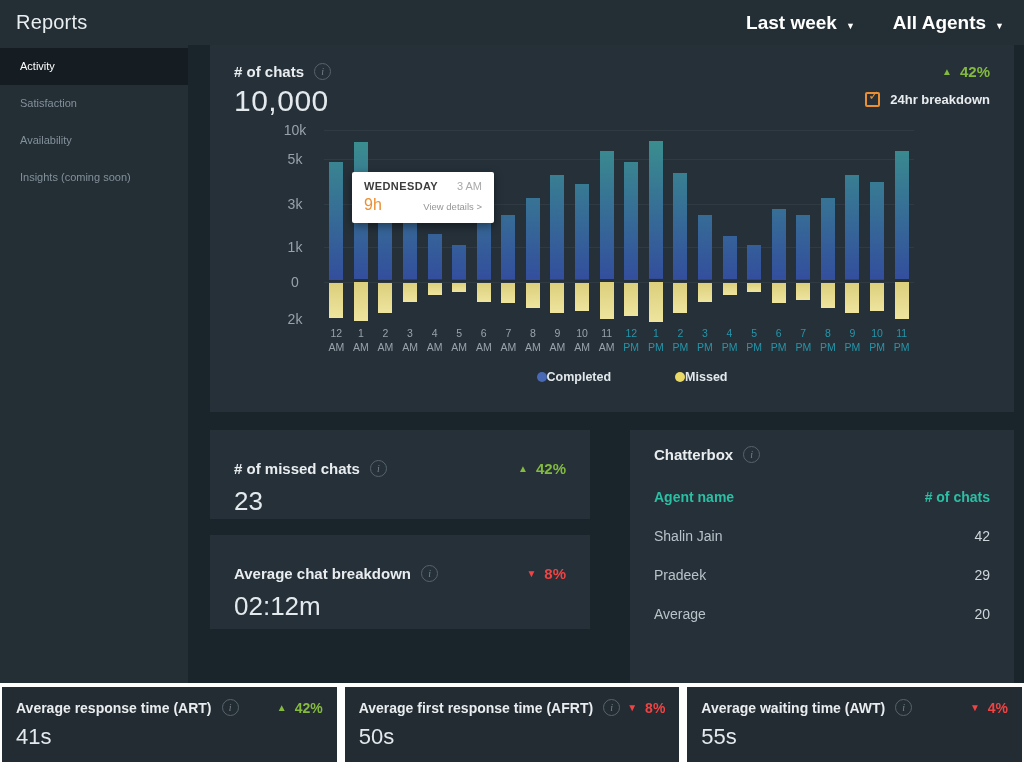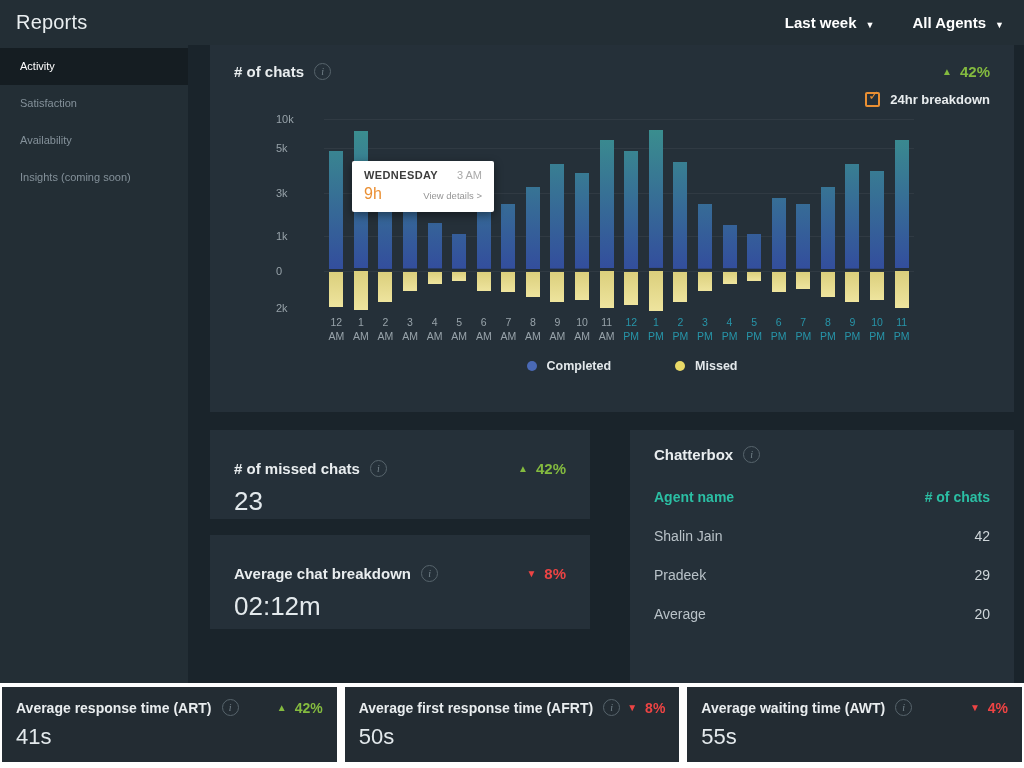--- a/index.html
+++ b/index.html
@@ -8,21 +8,21 @@
   }
   *{margin:0;padding:0}
   body{background:#0d141a;font-family:"Liberation Sans","DejaVu Sans",sans-serif}
   .frame{position:relative;width:1024px;height:768px;background:#1A242B;overflow:hidden;color:#e8edef}
 
   
   .topbar{position:absolute;top:0;left:0;width:1024px;height:45px;background:#232E35;
     display:flex;align-items:center;justify-content:space-between;padding:0 20px 0 16px;box-sizing:border-box}
   .app-title{font-size:20px;font-weight:400;color:#e9eef0;letter-spacing:.2px}
   .filters{display:flex;gap:38px}
-  .dropdown{display:flex;align-items:center;gap:9px;font-size:15px;font-weight:700;color:#fff;cursor:pointer}
+  .dropdown{display:flex;align-items:center;gap:9px;font-size:19px;font-weight:700;color:#fff;cursor:pointer}
   .caret::after{content:"▼";font-size:9px;color:#fff}
 
   
   .sidebar{position:absolute;top:45px;left:0;width:188px;height:638px;background:#232E35}
   .sidebar ul{list-style:none;padding-top:3px}
   .nav-item{height:37px;line-height:37px;padding-left:20px;font-size:11px;color:#84919a;cursor:pointer}
   .nav-item.active{background:#151D22;color:#ffffff}
 
   
   .main{position:absolute;top:45px;left:188px;width:836px;height:638px;background:#1A242B}
@@ -39,42 +39,42 @@
   .head-right{display:flex;flex-direction:column;align-items:flex-end;gap:12px}
   .breakdown{display:flex;align-items:center;gap:10px;font-size:13px;font-weight:700;color:#e9edef;cursor:pointer}
   .cb{position:relative;width:11px;height:11px;border:2px solid var(--orange);border-radius:2px}
   .cb::after{content:"✓";position:absolute;left:1px;top:-6px;color:var(--orange);font-size:13px;font-weight:700}
   .big-value{font-size:30px;font-weight:300;color:#e3e9ec;margin-top:4px;letter-spacing:.5px}
 
   
   .chart-card{left:22px;top:0;width:804px;height:367px;padding:18px 24px}
   .plot{position:relative;margin:12px 0 0 90px;width:590px;height:189px}
   .gridline{position:absolute;left:0;right:0;height:1px;background:rgba(255,255,255,.05)}
-  .ylab{position:absolute;left:-48px;width:38px;text-align:left;font-size:11px;color:#97a2a9;transform:translateY(-50%)}
+  .ylab{position:absolute;left:-48px;width:38px;text-align:center;font-size:14px;color:#97a2a9;transform:translateY(-50%)}
   .cols{position:absolute;inset:0;display:flex}
   .col{flex:1;display:flex;flex-direction:column;align-items:center}
   .pos-area{height:152px;display:flex;align-items:flex-end}
   .neg-area{height:37px;padding-top:3px;display:flex;align-items:flex-start}
   .bar-pos{width:14px;background-image:linear-gradient(to top,var(--bar-bottom),var(--bar-top));
     background-size:100% 152px;background-position:bottom;background-repeat:no-repeat}
   .bar-neg{width:14px;background:linear-gradient(to bottom,#dbcf7c,#eee49e)}
   .xlabels{margin-left:90px;width:590px;display:flex;margin-top:7px}
   .xlab{flex:1;text-align:center;font-size:10.5px;line-height:1.35;color:#98a3aa}
   .xlab.pm{color:var(--pm)}
   .xlab span{display:block}
   .tooltip{position:absolute;left:28px;top:42px;width:142px;background:#fff;border-radius:2px;
     box-shadow:0 3px 10px rgba(0,0,0,.45);padding:8px 12px 9px;box-sizing:border-box;z-index:5}
   .tt-row{display:flex;justify-content:space-between;align-items:baseline}
   .tt-row2{margin-top:4px}
   .tt-day{font-size:11px;font-weight:700;color:#3c3c3c;letter-spacing:.4px}
   .tt-time{font-size:11px;color:#a9a9a9}
   .tt-val{font-size:16px;color:var(--orange)}
   .tt-link{font-size:9.5px;color:#969696;cursor:pointer}
   .legend{display:flex;justify-content:center;gap:64px;margin-top:16px;margin-left:40px}
-  .legend-item{display:flex;align-items:center;gap:10px;font-size:12.5px;font-weight:700;color:#e3e8eb;cursor:pointer}
+  .legend-item{display:flex;align-items:center;font-size:12.5px;font-weight:700;color:#e3e8eb;cursor:pointer}
   .legend-dot{width:10px;height:10px;border-radius:50%;flex:none}
 
   
   .stat-card{left:22px;width:380px;padding:30px 24px}
   #stat0{top:385px;height:89px}
   #stat1{top:490px;height:94px}
   .stat-value{font-size:26px;font-weight:300;color:#e3e9ec;margin-top:9px}
 
   
   .chatterbox{left:442px;top:385px;width:384px;height:253px;padding:16px 24px;overflow:hidden}
@@ -122,20 +122,21 @@
 
   <main class="main">
 
     <section class="card chart-card">
       <div class="card-head">
         <div>
           <div class="title-row">
             <span class="card-title"># of chats</span>
             <span class="info"></span>
           </div>
+          <div class="big-value">10,000</div>
         </div>
         <div class="head-right">
           <span class="change up">
             <span class="arrow">▲</span>
             <span class="pct">42%</span>
           </span>
           <span class="breakdown">
             <span class="cb"></span>
             <span>24hr breakdown</span>
           </span>

